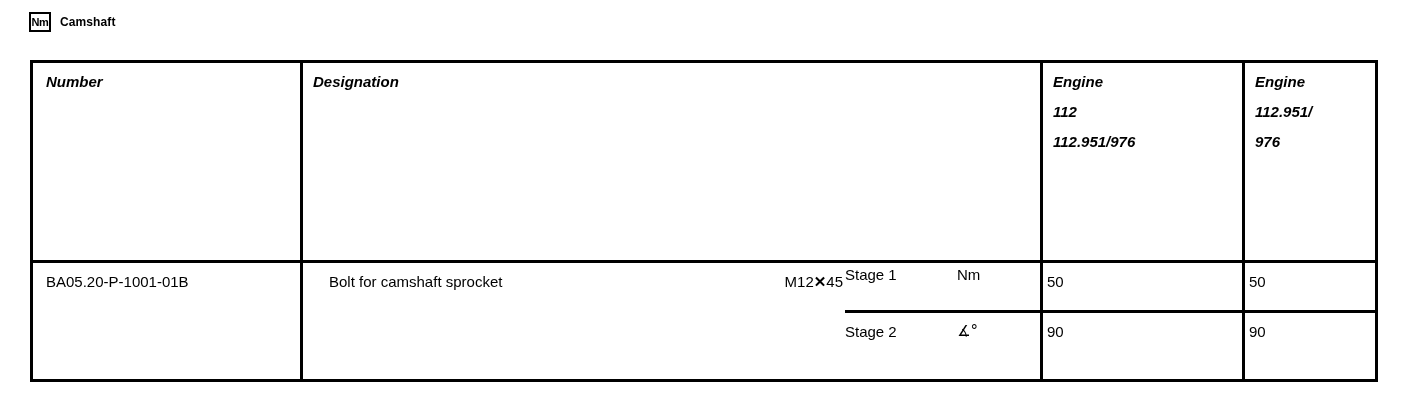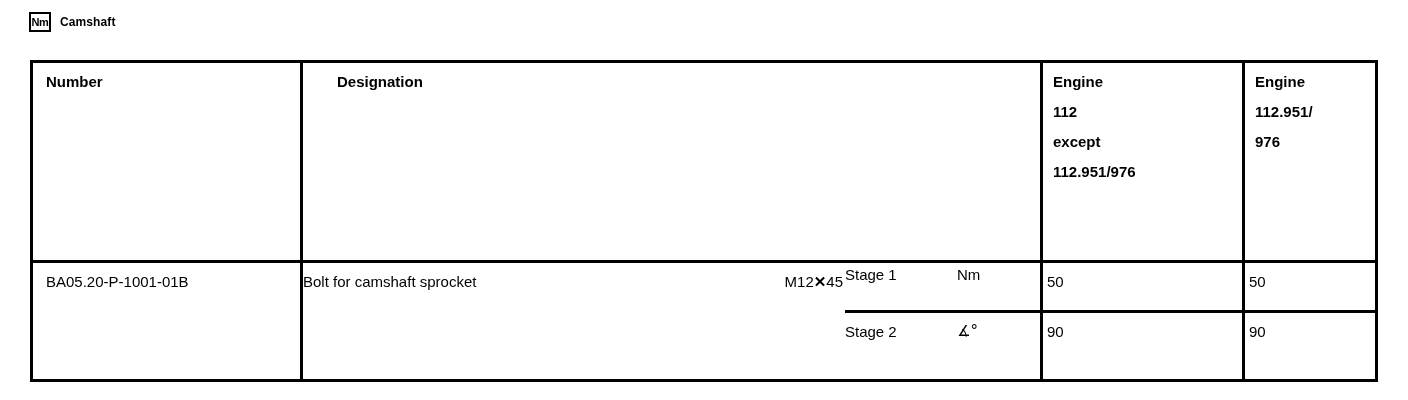--- a/index.html
+++ b/index.html
@@ -98,43 +98,43 @@
   .hdr {
     position: absolute;
     top: 0;
     height: 197px;
     box-sizing: border-box;
     padding: 11px 0 0 10px;
     font-size: 15px;
     font-weight: bold;
     line-height: 1;
   }
-  .hdr .line { display: block; margin-bottom: 15px; }
+  .hdr .line { display: block; margin-bottom: 15px; font-style: italic; }
   .hdr-number      { left: 3px;    width: 264px; }
-  .hdr-designation { left: 270px;  width: 737px; margin-left: 24px; }
+  .hdr-designation { left: 270px;  width: 737px; }
   .hdr-engine-a    { left: 1010px; width: 199px; }
   .hdr-engine-b    { left: 1212px; width: 136px; }
 
   
   .cell {
     position: absolute;
     box-sizing: border-box;
     font-size: 15px;
     font-weight: normal;
     line-height: 1;
     padding-top: 11px;
   }
 
   .cell-number {
     left: 3px; top: 200px; width: 264px; height: 102px;
     padding-left: 10px;
   }
   .cell-designation {
     left: 270px; top: 200px; width: 737px; height: 119px;
-    padding-left: 0;
+    padding-left: 26px;
   }
   .cell-size {
     left: 660px; top: 200px; width: 150px; height: 50px;
     padding-left: 0;
     text-align: right;
   }
   .cross { font-weight: bold; font-size: 15px; }
 
   .cell-stage1 {
     left: 812px; top: 200px; width: 195px; height: 47px;
@@ -181,21 +181,20 @@
       <span class="line">Number</span>
     </div>
 
     <div class="hdr hdr-designation">
       <span class="line">Designation</span>
     </div>
 
     <div class="hdr hdr-engine-a">
       <span class="line">Engine</span>
       <span class="line">112</span>
-      <span class="line">except</span>
       <span class="line">112.951/976</span>
     </div>
 
     <div class="hdr hdr-engine-b">
       <span class="line">Engine</span>
       <span class="line">112.951/</span>
       <span class="line">976</span>
     </div>
 
     <div class="cell cell-number">BA05.20-P-1001-01B</div>

